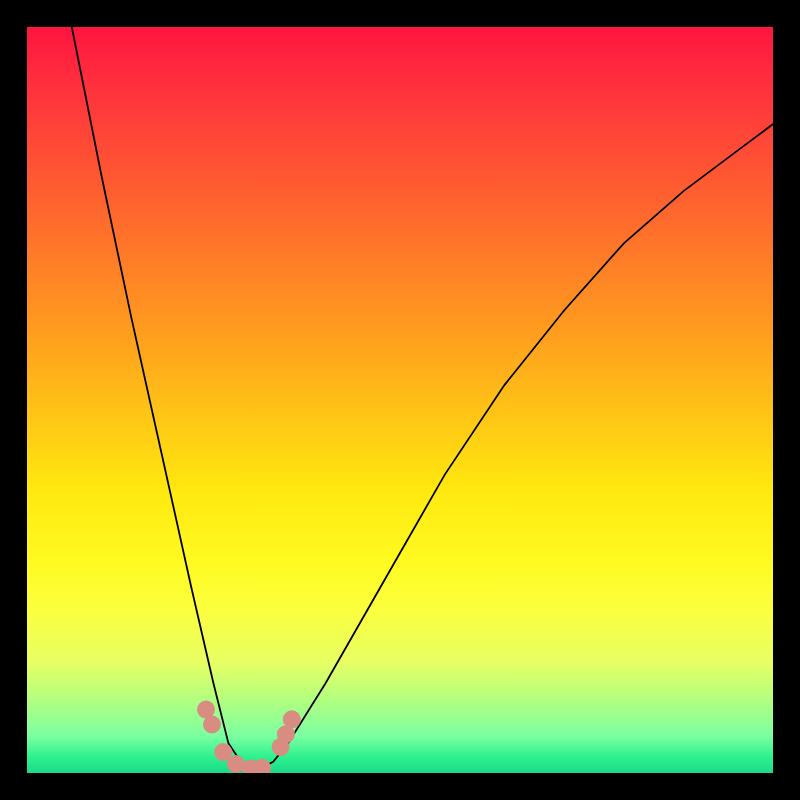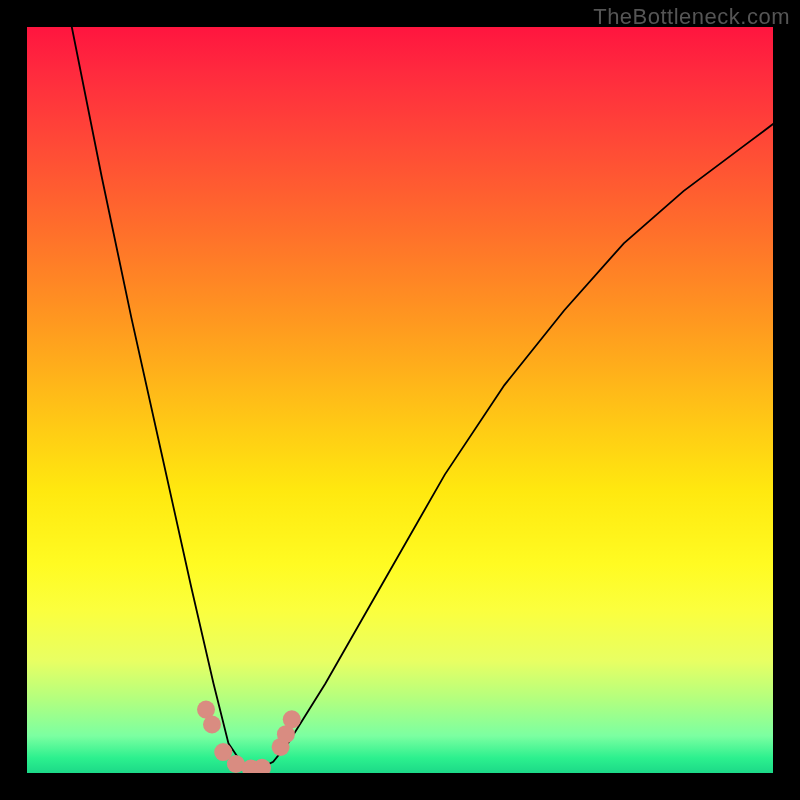--- a/index.html
+++ b/index.html
@@ -71,21 +71,20 @@
   .curve .bead {
     fill: #d98c81;
     stroke: none;
   }
 </style>
 </head>
 <body>
 
 <div class="frame">
 
-  <div class="watermark">TheBottleneck.com</div>
 
   <div class="plot-area">
     <div class="gradient"></div>
 
     <svg class="curve" viewBox="0 0 746 746" preserveAspectRatio="none">
       <path class="line" d="M44.8 0.0 L74.6 149.2 L104.4 290.9 L134.3 425.2 L164.1 559.5 L186.5 656.5 L201.4 716.2 L216.3 738.5 L231.3 742.3 L246.2 734.8 L261.1 716.2 L298.4 656.5 L358.1 552.0 L417.8 447.6 L477.4 358.1 L537.1 283.5 L596.8 216.3 L656.5 164.1 L716.2 119.4 L746.0 97.0"></path>
       <g id="bead-group">
           <circle cx="179.0" cy="682.6" r="9" class="bead"></circle>
           <circle cx="185.0" cy="697.5" r="9" class="bead"></circle>
           <circle cx="196.2" cy="725.1" r="9" class="bead"></circle>

